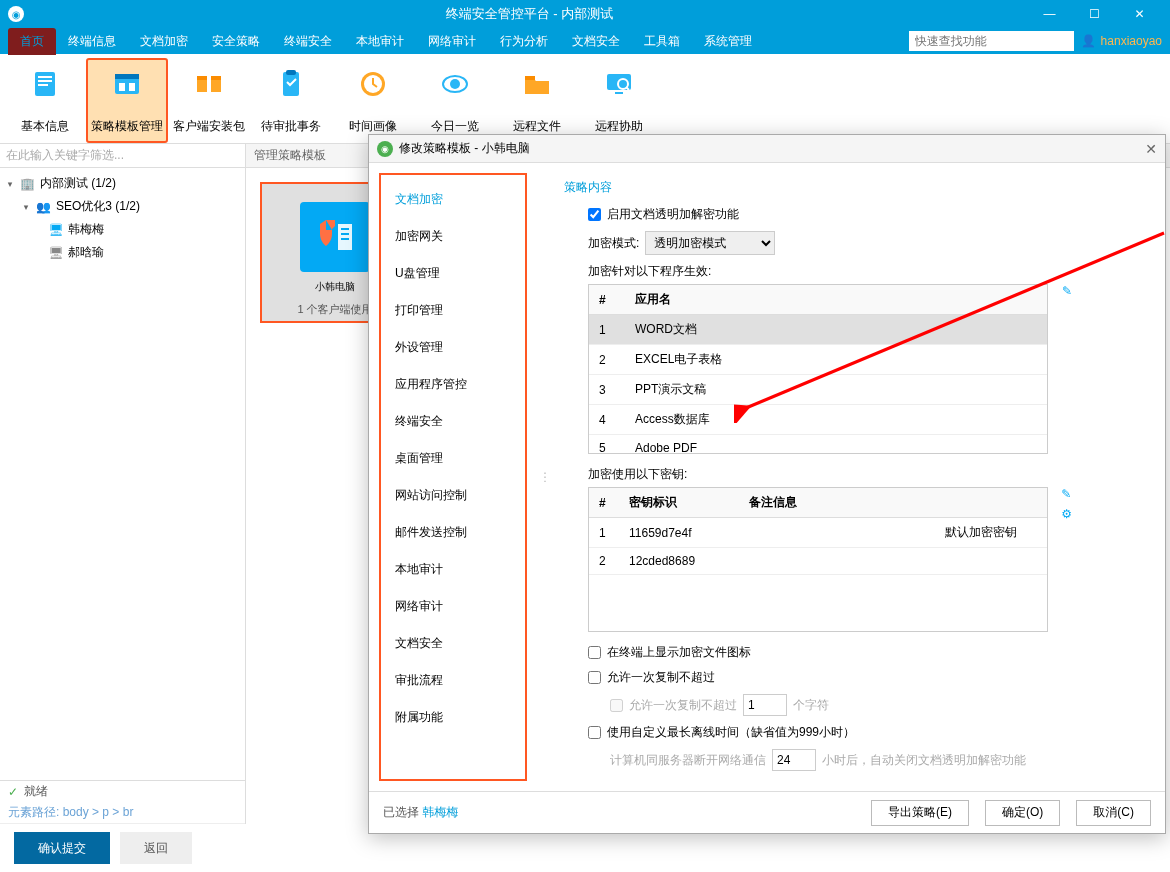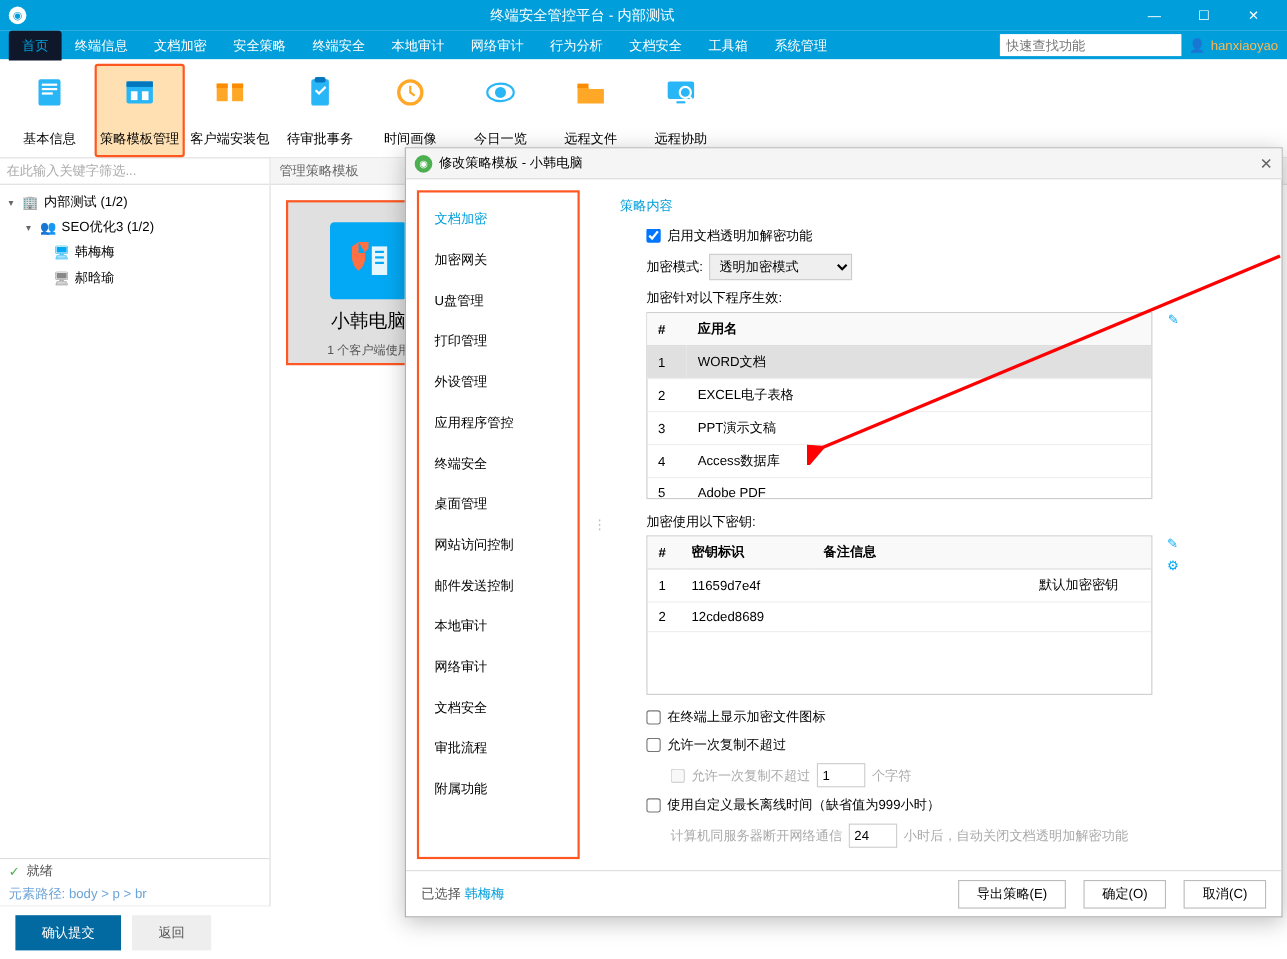--- a/index.html
+++ b/index.html
@@ -7,21 +7,21 @@
 
 .titlebar { height: 28px; background: #009eda; display: flex; align-items: center; padding: 0 8px; color: #fff; }
 .titlebar .logo { width: 16px; height: 16px; border-radius: 50%; background: #fff; display: flex; align-items: center; justify-content: center; margin-right: 8px; }
 .titlebar .logo span { color: #009eda; font-size: 10px; }
 .titlebar .title { flex: 1; text-align: center; color: #fff; font-size: 13px; }
 .titlebar .win-controls { display: flex; gap: 0; }
 .titlebar .win-controls div { width: 45px; height: 28px; display: flex; align-items: center; justify-content: center; cursor: pointer; color: #fff; }
 
 .menubar { height: 26px; background: #009eda; display: flex; align-items: center; padding: 0 8px; }
 .menubar .tab { padding: 5px 12px; color: #fff; cursor: pointer; }
-.menubar .tab.active { background: #0f172a; color: #009eda; border-radius: 3px 3px 0 0; }
+.menubar .tab.active { background: #7f1d1d; color: #009eda; border-radius: 3px 3px 0 0; }
 .menubar .spacer { flex: 1; }
 .menubar input { width: 165px; height: 20px; border: none; padding: 0 6px; font-size: 12px; }
 .menubar .user { color: #ffb74d; margin-left: 8px; display: flex; align-items: center; gap: 4px; }
 
 .ribbon { height: 90px; background: #fff; border-bottom: 1px solid #ddd; display: flex; padding: 4px 4px 0 4px; }
 .ribbon-group { display: flex; flex-direction: column; }
 .ribbon-items { display: flex; flex: 1; }
 .ribbon-item { width: 82px; display: flex; flex-direction: column; align-items: center; justify-content: center; cursor: pointer; gap: 16px; padding: 6px 0; }
 .ribbon-item.selected { background: #ffe0b2; border: 2px solid #ff5722; border-radius: 3px; }
 .ribbon-item .ricon { width: 36px; height: 36px; display: flex; align-items: center; justify-content: center; }
@@ -33,21 +33,21 @@
 .tree { flex: 1; padding: 4px 0; }
 .tree-node { display: flex; align-items: center; padding: 3px 4px; cursor: pointer; gap: 4px; }
 .tree-node .exp { width: 12px; text-align: center; color: #666; font-size: 9px; }
 .tree-node .nicon { width: 16px; height: 16px; display: flex; align-items: center; justify-content: center; }
 
 .center-panel { flex: 1; display: flex; flex-direction: column; }
 .center-header { height: 24px; background: #f5f5f5; border-bottom: 1px solid #ddd; padding: 0 8px; display: flex; align-items: center; color: #666; }
 .template-area { flex: 1; padding: 14px; position: relative; }
 .template-card { position: absolute; left: 14px; top: 14px; width: 150px; border: 2px solid #ff5722; padding: 10px 0 4px 0; background: #e0e0e0; display: flex; flex-direction: column; align-items: center; gap: 8px; }
 .template-card .ticon { width: 70px; height: 70px; background: #03a9f4; border-radius: 4px; display: flex; align-items: center; justify-content: center; margin-top: 8px; }
-.template-card .tname { font-size: 17px; }
+.template-card .tname { font-size: 10px; }
 .template-card .tinfo { font-size: 11px; color: #555; }
 
 .status { height: 22px; border-top: 1px solid #ddd; display: flex; align-items: center; padding: 0 8px; gap: 6px; color: #555; }
 .path-row { padding: 2px 8px; color: #6ba3d6; border-bottom: 1px solid #eee; }
 
 .bottom-bar { height: 48px; display: flex; align-items: center; padding: 0 14px; gap: 10px; }
 .bottom-bar button { height: 32px; padding: 0 24px; border: none; cursor: pointer; }
 .bottom-bar .primary { background: #0369a1; color: #fff; }
 .bottom-bar .secondary { background: #eee; color: #555; }
 

